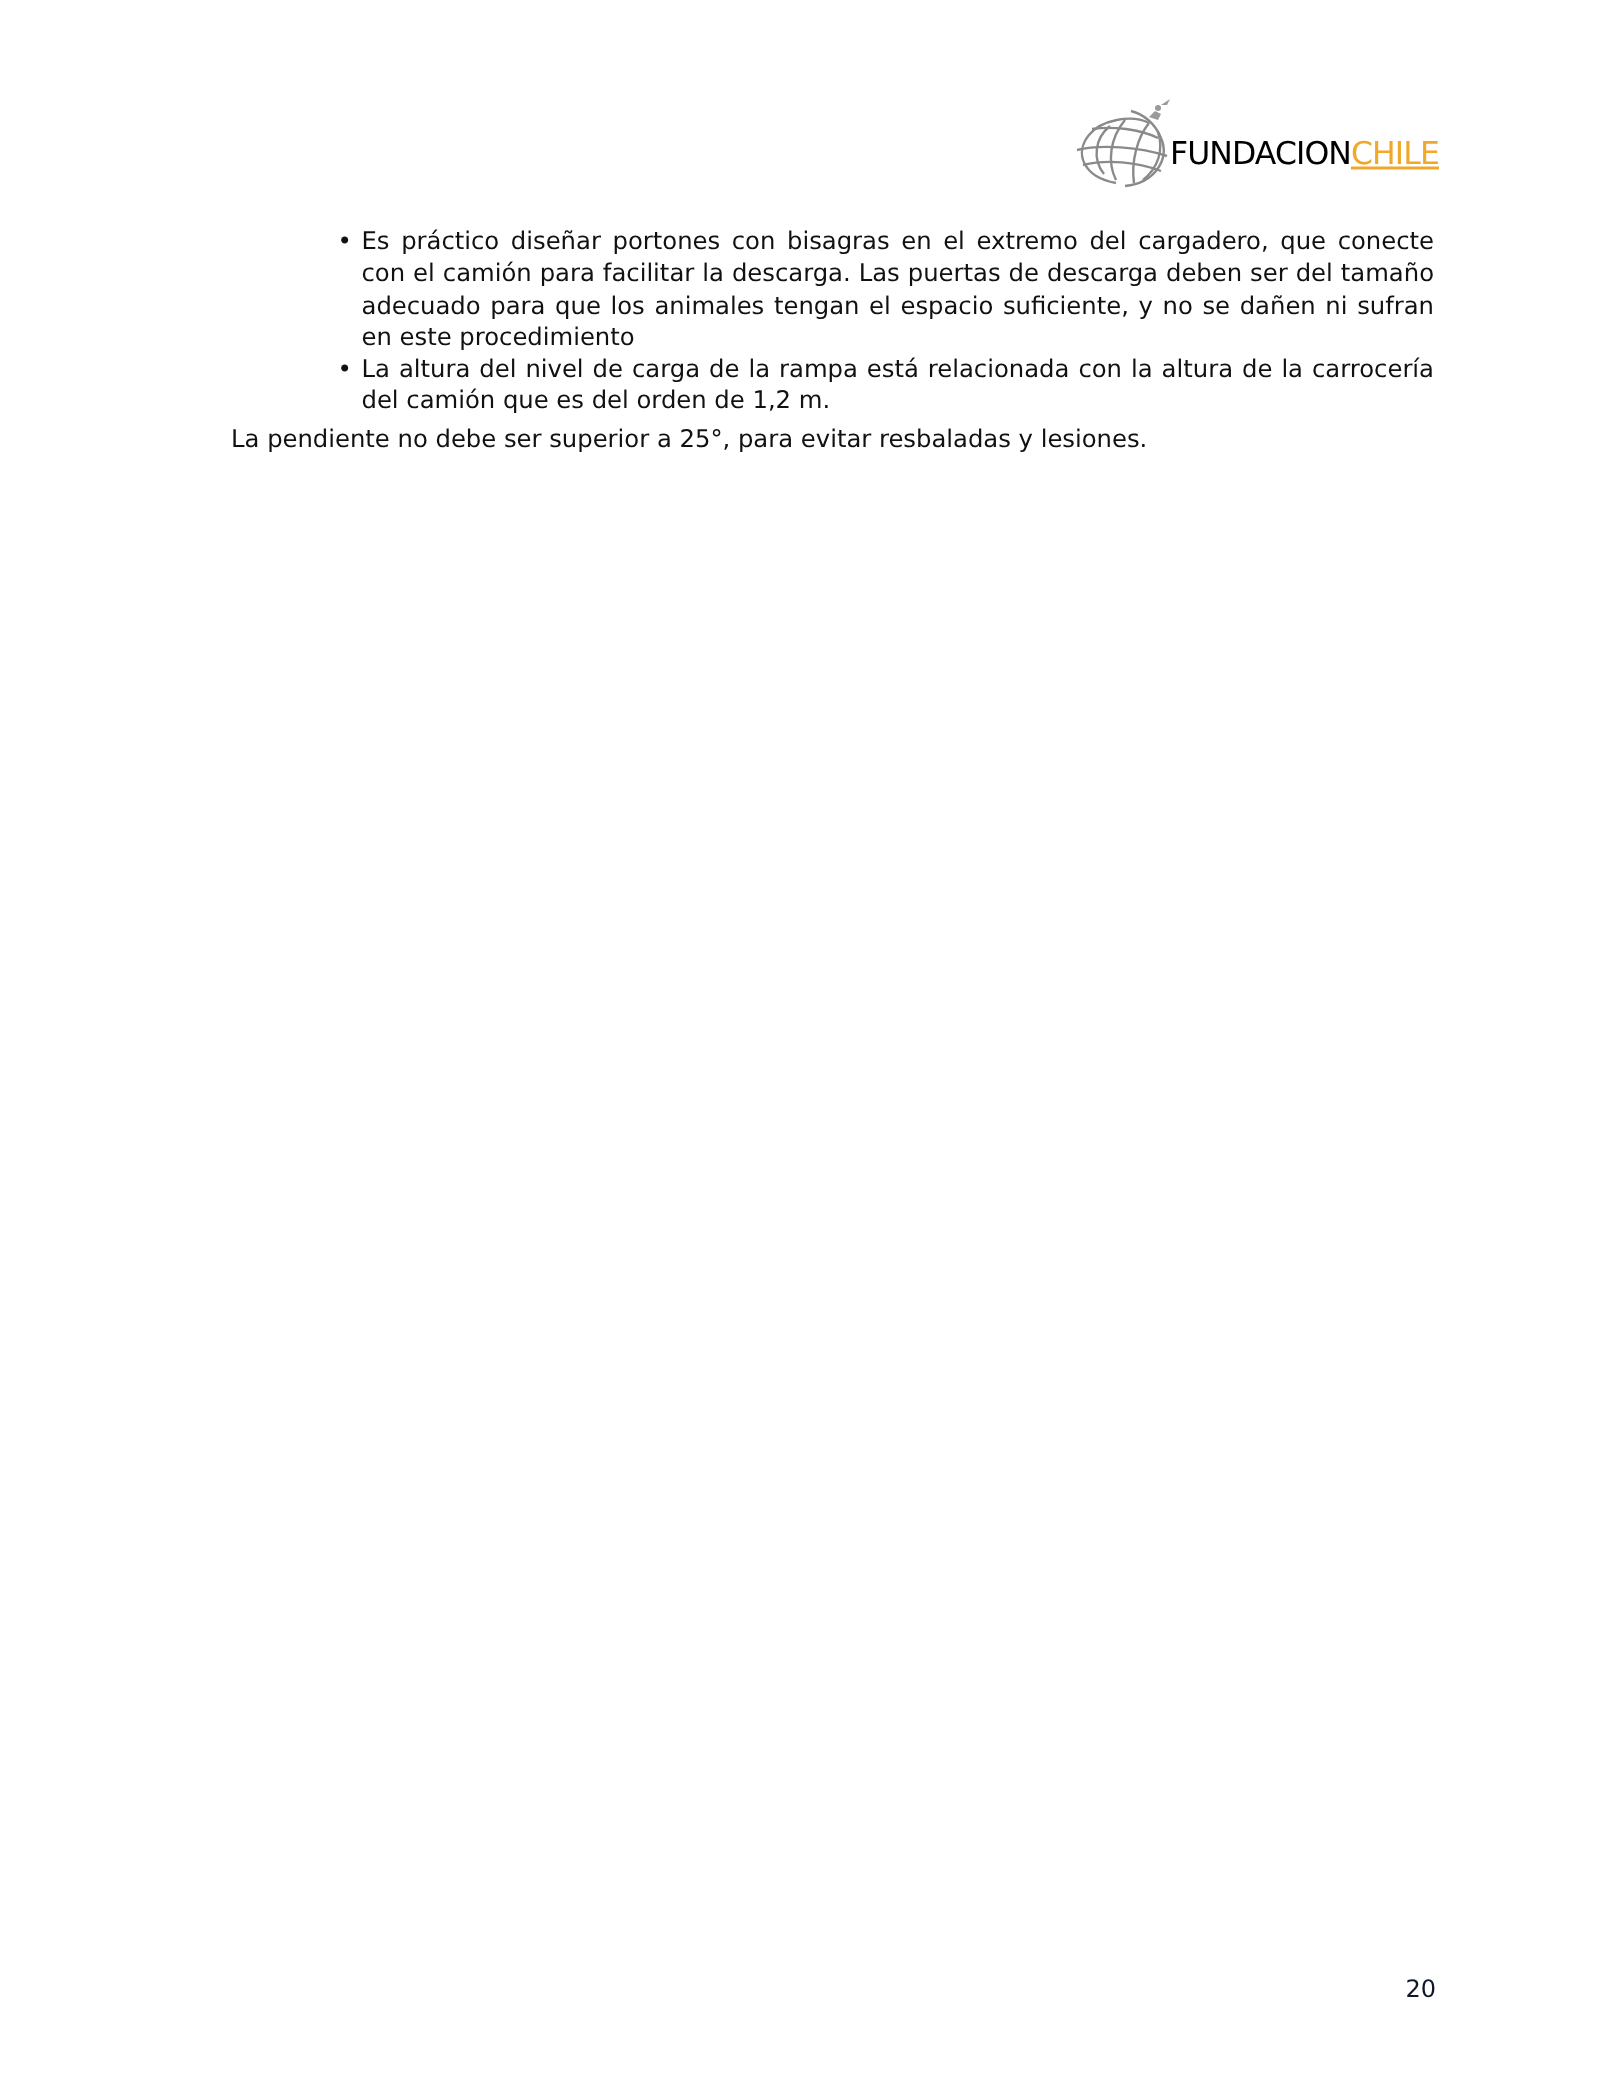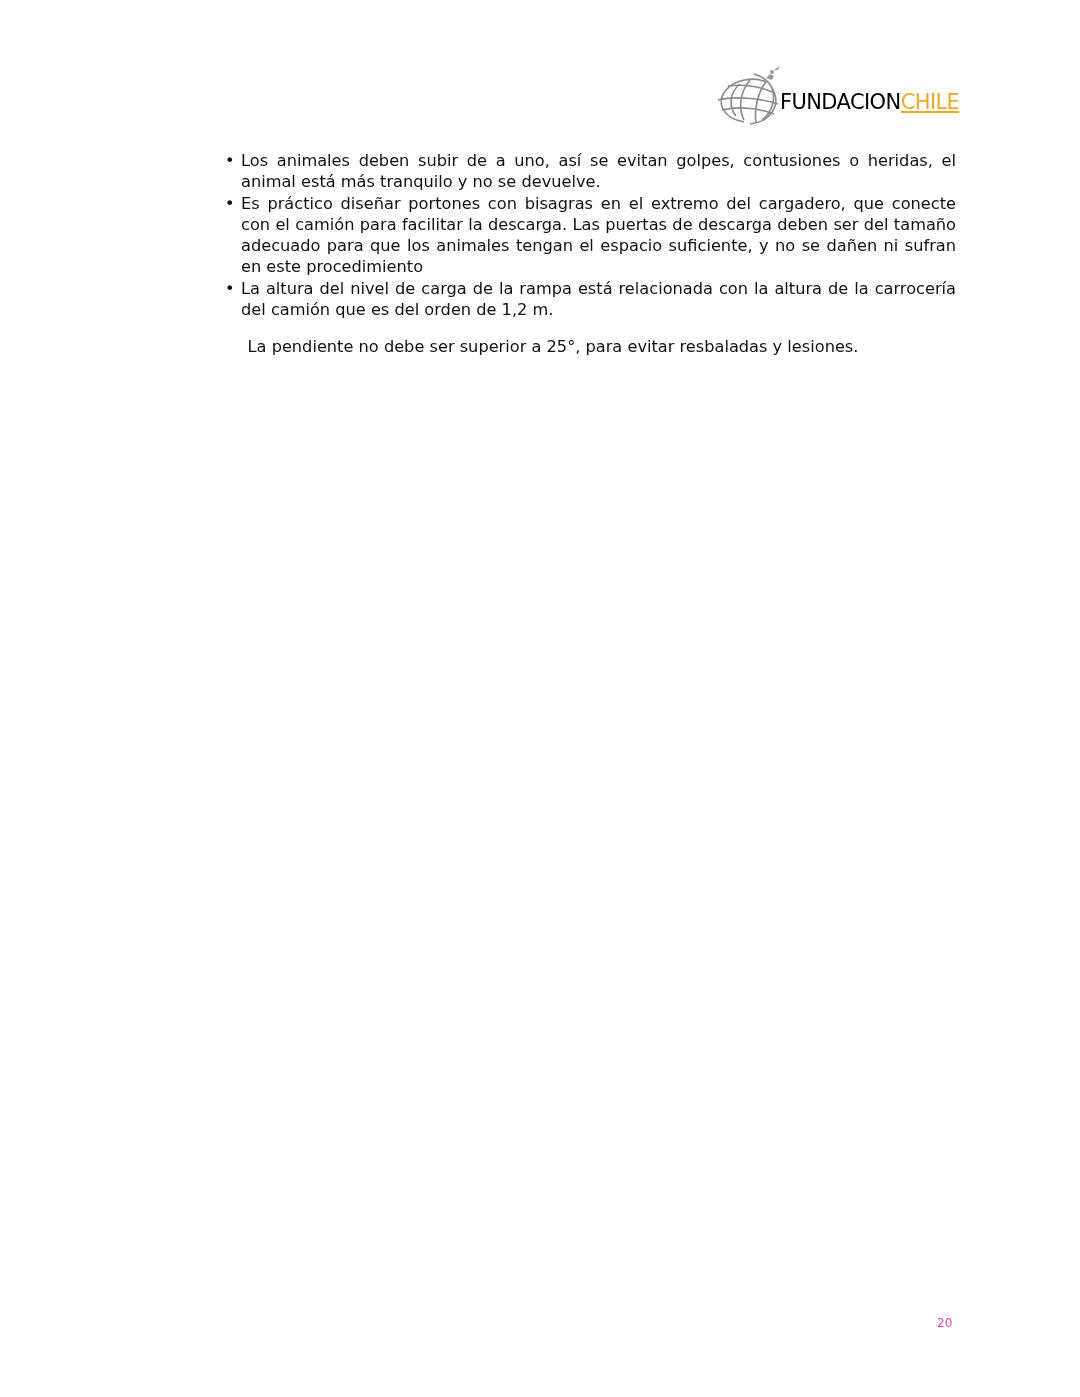--- a/index.html
+++ b/index.html
@@ -64,30 +64,29 @@
     }
     ul.bullets li .dot {
       display: inline-block;
       width: 16px;
       text-indent: 0;
     }
     ul.bullets li.indent2 {
       padding-left: 92px;
     }
     .para {
-      margin: 16px;
+      margin: 4px;
       padding: 0;
-      text-align: center;
     }
     .page-number {
       position: absolute;
       left: 937px;
       top: 1316px;
-      font-size: 12px;
-      color: #ec4899;
+      font-size: 16px;
+      color: #0f172a;
     }
   </style>
 </head>
 <body>
 
 <div class="logo">
   <svg class="globe" viewBox="0 0 86 68" xmlns="http://www.w3.org/2000/svg">
     <g fill="none" stroke="#8a8a8a" stroke-width="1.6">
       <path d="M30 60 C 8 56, 2 40, 12 28 C 20 18, 40 14, 52 20"></path>
       <path d="M36 62 C 56 60, 66 44, 60 30 C 56 20, 48 14, 40 12"></path>
@@ -106,23 +105,20 @@
     </g>
   </svg>
   <div class="wordmark">
     <span class="w1">FUNDACION</span><span class="w2">CHILE</span>
   </div>
 </div>
 
 <div class="content">
   <ul class="bullets">
     <li>
-      <span class="dot">•</span><span>Los animales deben subir de a uno, así se evitan golpes, contusiones o heridas, el animal está más tranquilo y no se devuelve.</span>
-    </li>
-    <li>
       <span class="dot">•</span><span>Es práctico diseñar portones con bisagras en el extremo del cargadero, que conecte con el camión para facilitar la descarga. Las puertas de descarga deben ser del tamaño adecuado para que los animales tengan el espacio suficiente, y no se dañen ni sufran en este procedimiento</span>
     </li>
     <li>
       <span class="dot">•</span><span>La altura del nivel de carga de la rampa está relacionada con la altura de la carrocería del camión que es del orden de 1,2 m.</span>
     </li>
   </ul>
   <p class="para">La pendiente no debe ser superior a 25°, para evitar resbaladas y lesiones.</p>
 </div>
 
 <div class="page-number">20</div>

